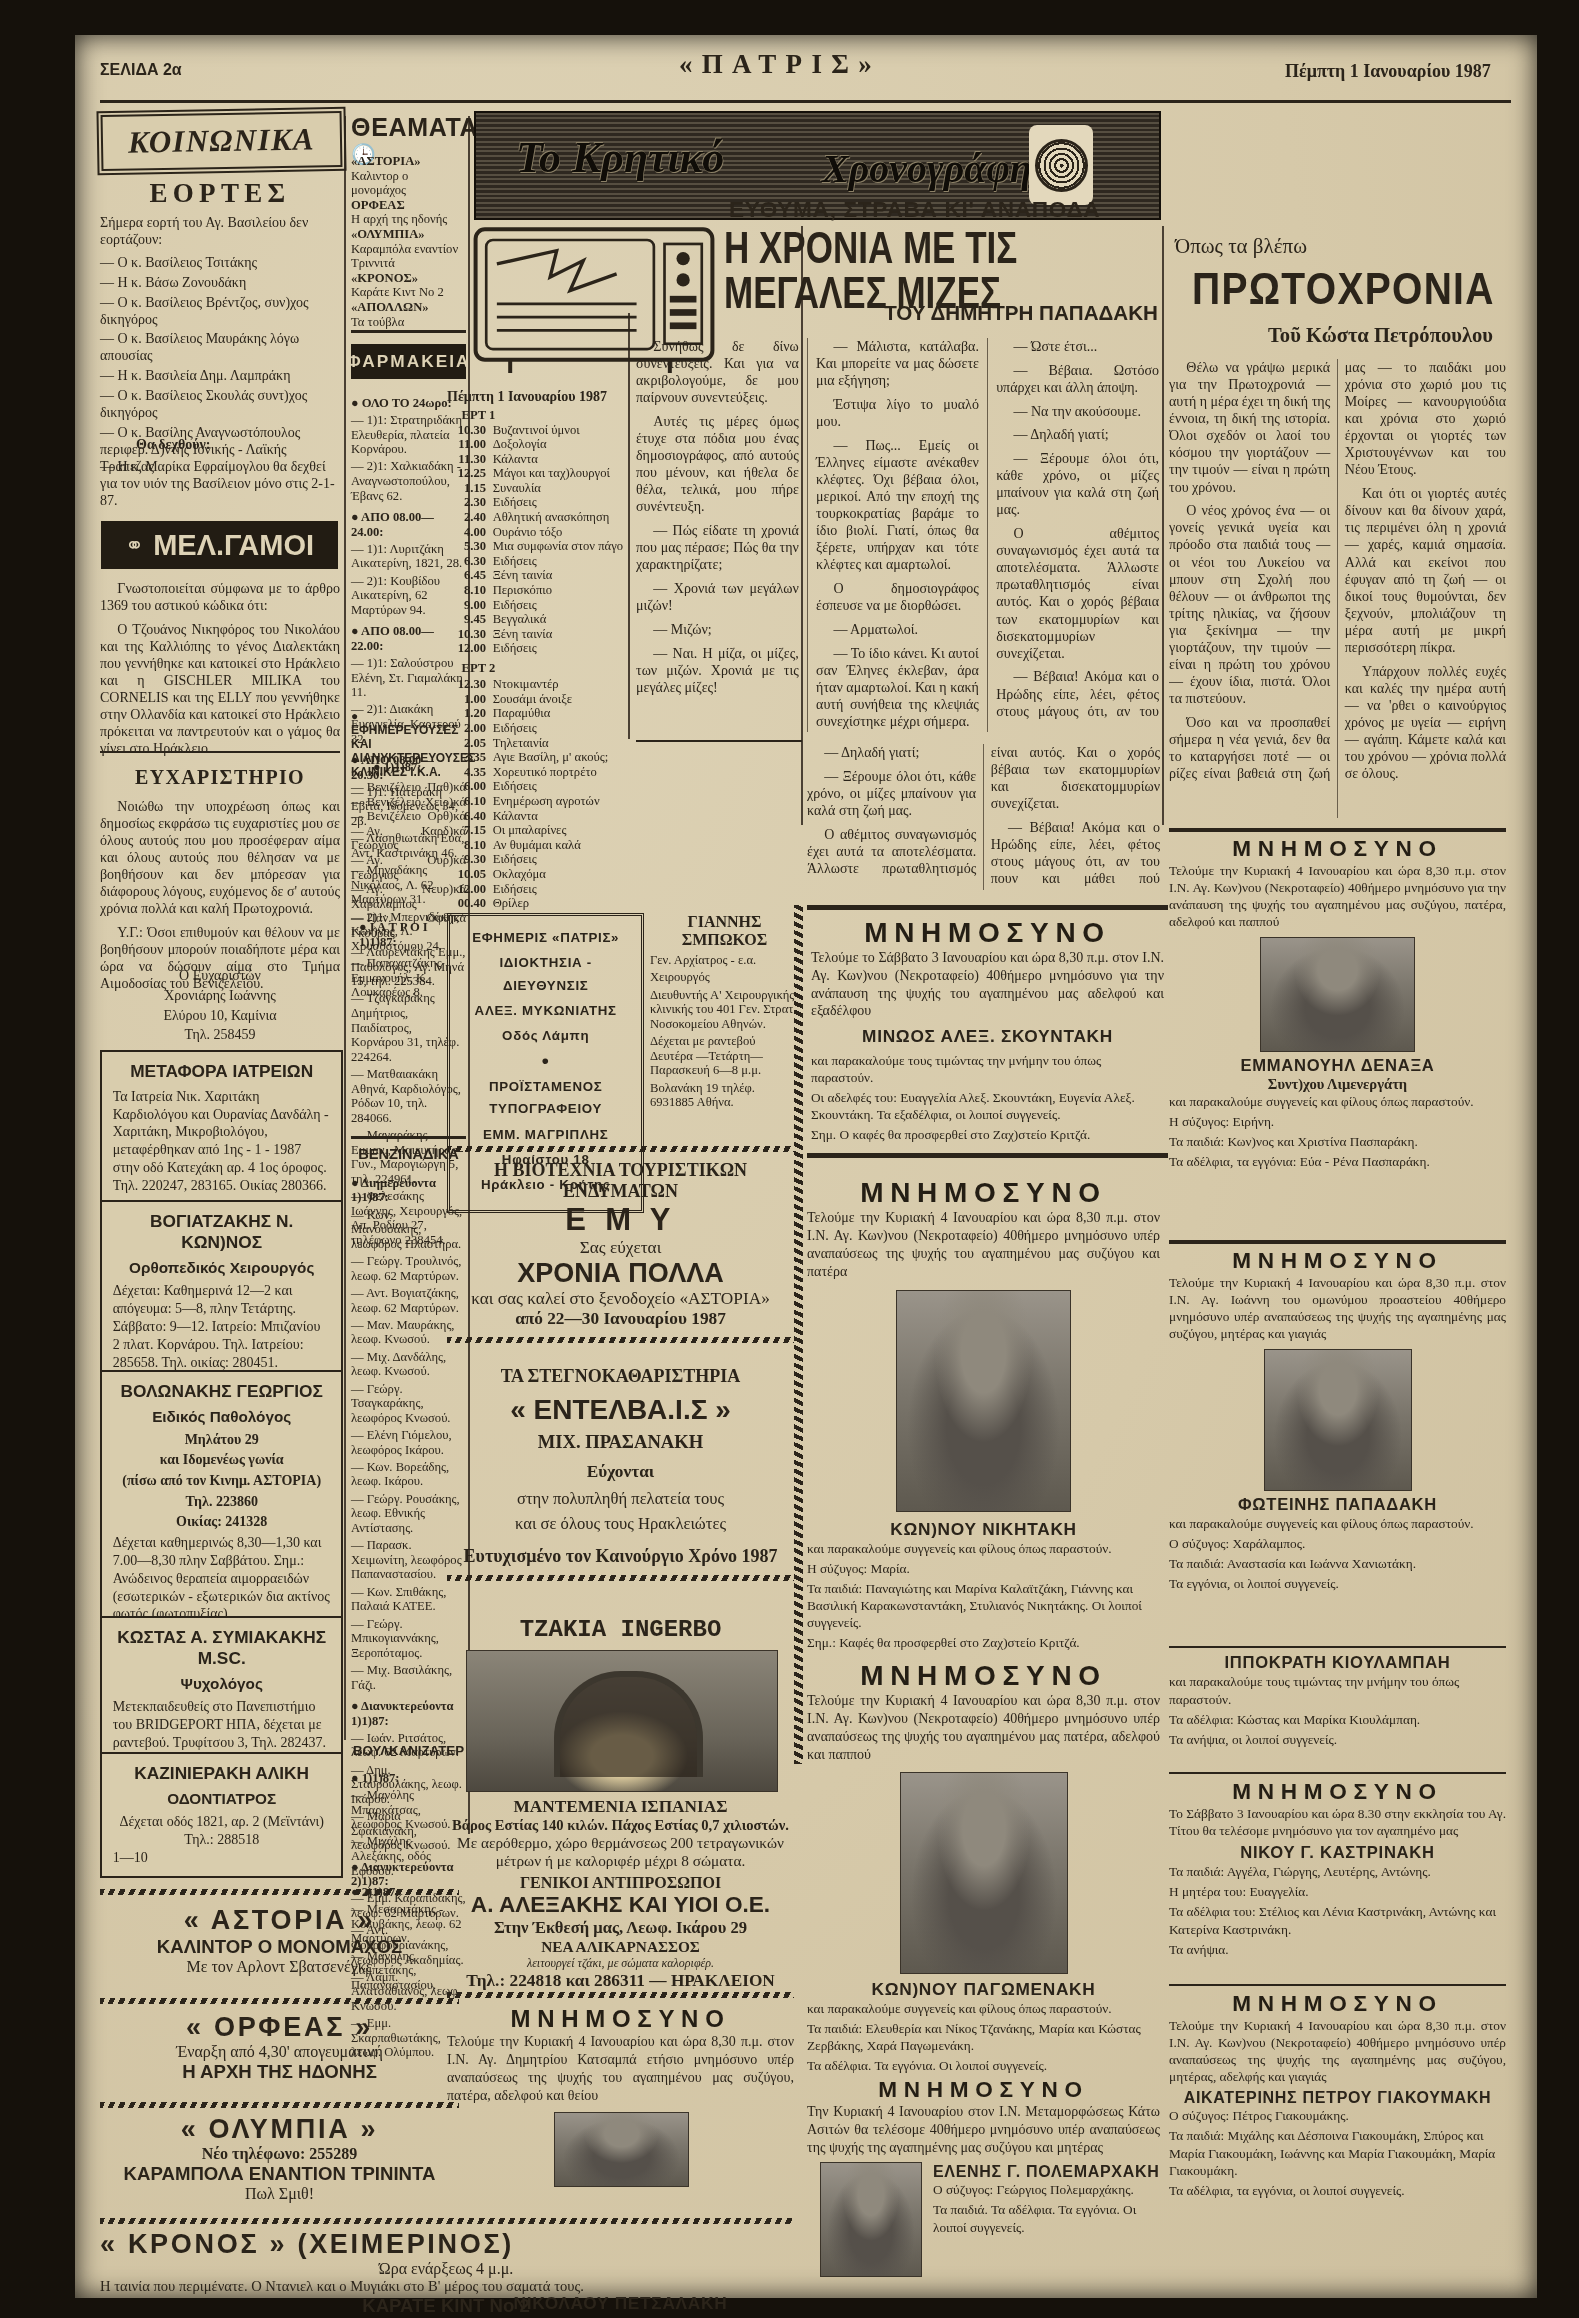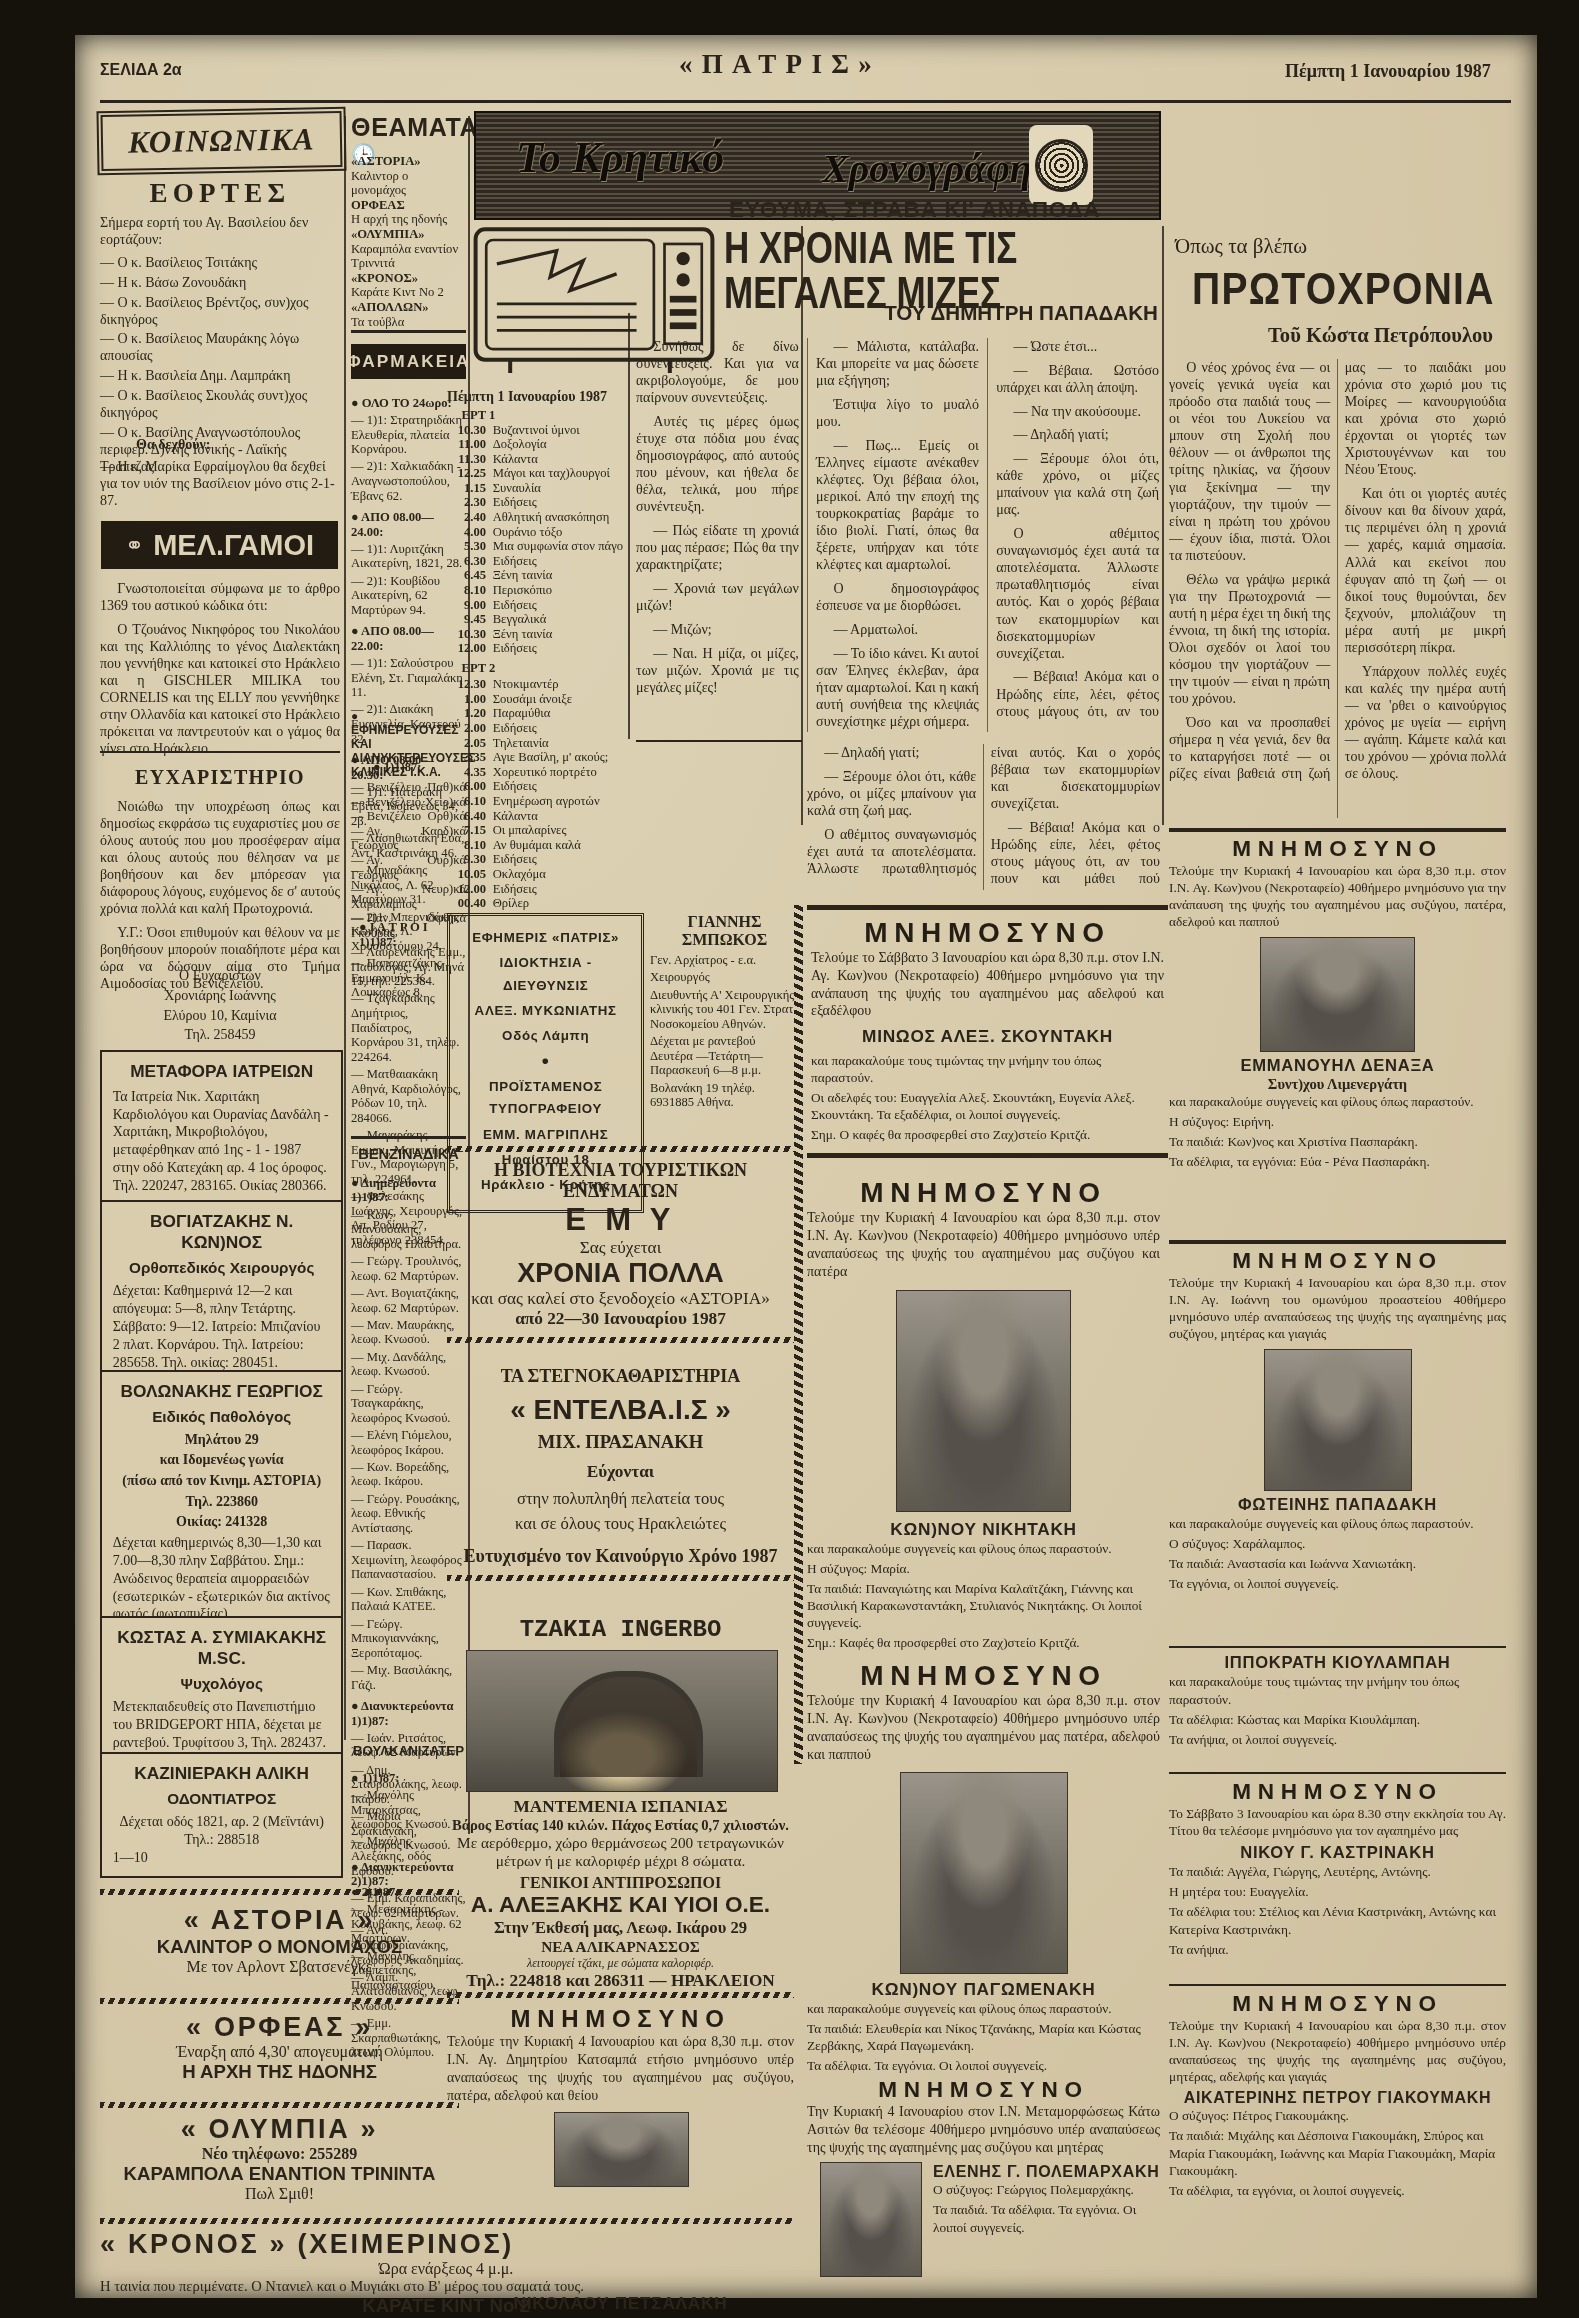--- a/index.html
+++ b/index.html
@@ -635,22 +635,22 @@
         <div class="line">Ο σύζυγος: Γεώργιος Πολεμαρχάκης.</div>
         <div class="line">Τα παιδιά. Τα αδέλφια. Τα εγγόνια. Οι λοιποί συγγενείς.</div>
       </div>
   </div>
 </div>
 
 <div class="abs" style="left:1175px;top:234px;font-size:21px;">Όπως τα βλέπω</div>
 <div class="abs b sans" style="left:1192px;top:264px;font-size:39px;letter-spacing:1.3px;transform:scaleY(1.15);transform-origin:top left;">ΠΡΩΤΟΧΡΟΝΙΑ</div>
 <div class="abs b" style="left:1268px;top:324px;font-size:20.6px;">Τοῦ Κώστα Πετρόπουλου</div>
 <div class="abs body-t cols2" style="left:1169px;top:359px;width:337px;height:459px;overflow:hidden;">
+    <div class="para">Θέλω να γράψω μερικά για την Πρωτοχρονιά — αυτή η μέρα έχει τη δική της έννοια, τη δική της ιστορία. Όλοι σχεδόν οι λαοί του κόσμου την γιορτάζουν — την τιμούν — είναι η πρώτη του χρόνου.</div>
     <div class="para">Ο νέος χρόνος ένα — οι γονείς γενικά υγεία και πρόοδο στα παιδιά τους — οι νέοι του Λυκείου να μπουν στη Σχολή που θέλουν — οι άνθρωποι της τρίτης ηλικίας, να ζήσουν για ξεκίνημα — την γιορτάζουν, την τιμούν — είναι η πρώτη του χρόνου — έχουν ίδια, πιστά. Όλοι τα πιστεύουν.</div>
-    <div class="para">Θέλω να γράψω μερικά για την Πρωτοχρονιά — αυτή η μέρα έχει τη δική της έννοια, τη δική της ιστορία. Όλοι σχεδόν οι λαοί του κόσμου την γιορτάζουν — την τιμούν — είναι η πρώτη του χρόνου.</div>
     <div class="para">Όσο και να προσπαθεί σήμερα η νέα γενιά, δεν θα το καταργήσει ποτέ — οι ρίζες είναι βαθειά στη ζωή μας — το παιδάκι μου χρόνια στο χωριό μου τις Μοίρες — κανουργιούδια και χρόνια στο χωριό έρχονται οι γιορτές των Χριστουγέννων και του Νέου Έτους.</div>
     <div class="para">Και ότι οι γιορτές αυτές δίνουν και θα δίνουν χαρά, τις περιμένει όλη η χρονιά — χαρές, καμιά σημασία. Αλλά και εκείνοι που έφυγαν από τη ζωή — οι δικοί τους θυμούνται, δεν ξεχνούν, μπολιάζουν τη μέρα αυτή με μικρή περισσότερη πίκρα.</div>
     <div class="para">Υπάρχουν πολλές ευχές και καλές την ημέρα αυτή — να 'ρθει ο καινούργιος χρόνος με υγεία — ειρήνη — αγάπη. Κάμετε καλά και του χρόνου — χρόνια πολλά σε όλους.</div>
   </div>
 
 <div class="abs" style="left:1169px;top:828px;width:337px;border-top:4px solid #2b241a;padding-top:4px;">
   <div class="mem-title" style="font-size:22.6px;">ΜΝΗΜΟΣΥΝΟ</div>
   <div class="mem-intro" style="font-size:13.3px;">Τελούμε την Κυριακή 4 Ιανουαρίου και ώρα 8,30 π.μ. στον Ι.Ν. Αγ. Κων)νου (Νεκροταφείο) 40θήμερο μνημόσυνο για την ανάπαυση της ψυχής του αγαπημένου μας συζύγου, πατέρα, αδελφού και παππού</div>
   <div class="photo" style="margin:6.7px auto 4px auto;width:153px;height:113px;"></div>
   <div class="mem-name" style="font-size:16.6px;">ΕΜΜΑΝΟΥΗΛ ΔΕΝΑΞΑ</div>

